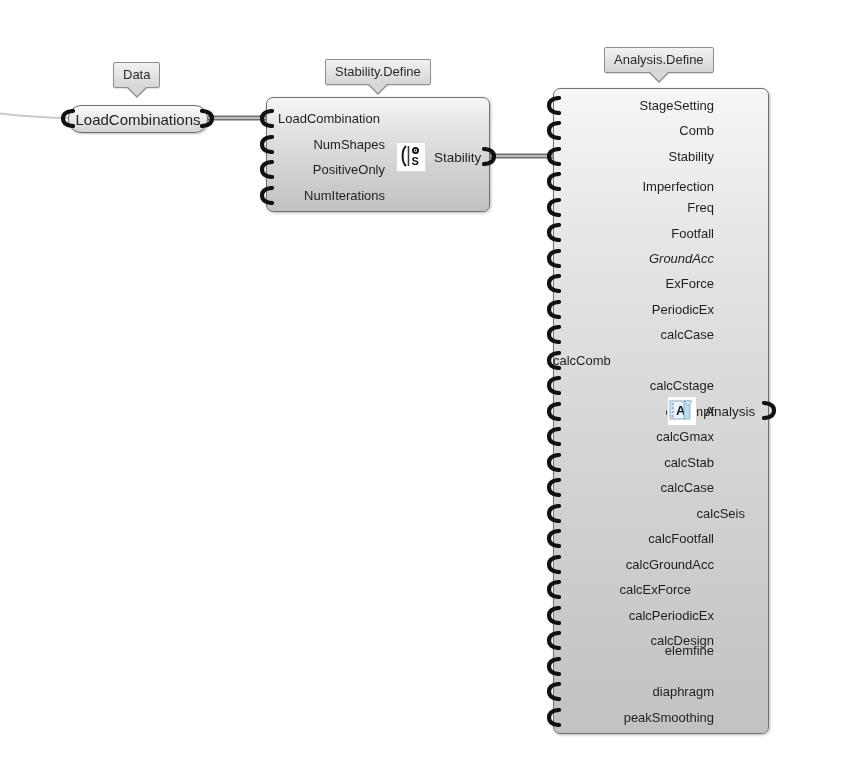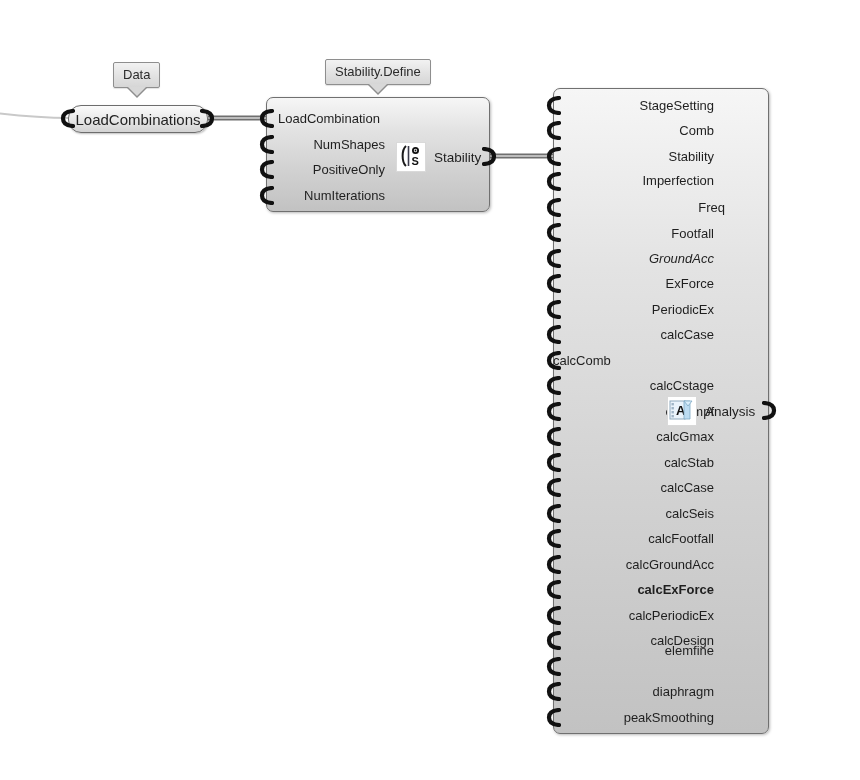--- a/index.html
+++ b/index.html
@@ -164,20 +164,23 @@
   </svg>
 
   <div class="tooltip" style="left:113px; top:62px;">
     <span>Data</span>
   </div>
 
   <div class="tooltip" style="left:325px; top:59px;">
     <span>Stability.Define</span>
   </div>
 
+  <div class="tooltip" style="left:604px; top:47px;">
+    <span>Analysis.Define</span>
+  </div>
 
   <div class="pill-node" style="left:68px; top:105px; width:138px; height:26px;">
     <span>LoadCombinations</span>
   </div>
 
   <div class="port" style="left:60px; top:109px;">
     <svg width="15" height="19" viewBox="0 0 15 19">
         <path d="M13 2 C5 2.5, 3 6, 3 9.5 C3 13, 5 16.5, 13 17" fill="none" stroke="#111111" stroke-width="4.2" stroke-linecap="round"></path>
       </svg>
   </div>
@@ -271,25 +274,25 @@
   <div id="analysis-rows">
       <div class="port-row" style="position: absolute; left: 553px; top: 92.25px; width: 214px; height: 25.5px; z-index: 3;">
         <div class="port-label" style="text-align: right; padding-right: 53px;">StageSetting</div>
       </div>
       <div class="port-row" style="position: absolute; left: 553px; top: 117.75px; width: 214px; height: 25.5px; z-index: 3;">
         <div class="port-label" style="text-align: right; padding-right: 53px;">Comb</div>
       </div>
       <div class="port-row" style="position: absolute; left: 553px; top: 143.25px; width: 214px; height: 25.5px; z-index: 3;">
         <div class="port-label" style="text-align: right; padding-right: 53px;">Stability</div>
       </div>
-      <div class="port-row" style="position: absolute; left: 553px; top: 161px; width: 214px; height: 25.5px; z-index: 3; align-items: flex-end;">
+      <div class="port-row" style="position: absolute; left: 553px; top: 174px; width: 214px; height: 25.5px; z-index: 3;">
         <div class="port-label" style="text-align: right; padding-right: 53px;">Imperfection</div>
       </div>
       <div class="port-row" style="position: absolute; left: 553px; top: 194.25px; width: 214px; height: 25.5px; z-index: 3;">
-        <div class="port-label" style="text-align: right; padding-right: 42px;">Freq</div>
+        <div class="port-label" style="text-align: right; padding-right: 53px;">Freq</div>
       </div>
       <div class="port-row" style="position: absolute; left: 553px; top: 221px; width: 214px; height: 25.5px; z-index: 3;">
         <div class="port-label" style="text-align: right; padding-right: 53px;">Footfall</div>
       </div>
       <div class="port-row" style="position: absolute; left: 553px; top: 245.25px; width: 214px; height: 25.5px; z-index: 3; font-style: italic;">
         <div class="port-label" style="text-align: right; padding-right: 53px;">GroundAcc</div>
       </div>
       <div class="port-row" style="position: absolute; left: 553px; top: 270.75px; width: 214px; height: 25.5px; z-index: 3;">
         <div class="port-label" style="text-align: right; padding-right: 53px;">ExForce</div>
       </div>
@@ -311,29 +314,29 @@
       <div class="port-row" style="position: absolute; left: 553px; top: 423.75px; width: 214px; height: 25.5px; z-index: 3;">
         <div class="port-label" style="text-align: right; padding-right: 53px;">calcGmax</div>
       </div>
       <div class="port-row" style="position: absolute; left: 553px; top: 449.25px; width: 214px; height: 25.5px; z-index: 3;">
         <div class="port-label" style="text-align: right; padding-right: 53px;">calcStab</div>
       </div>
       <div class="port-row" style="position: absolute; left: 553px; top: 474.75px; width: 214px; height: 25.5px; z-index: 3;">
         <div class="port-label" style="text-align: right; padding-right: 53px;">calcCase</div>
       </div>
       <div class="port-row" style="position: absolute; left: 553px; top: 500.25px; width: 214px; height: 25.5px; z-index: 3;">
-        <div class="port-label" style="text-align: right; padding-right: 53px;">calcSeis</div>
+        <div class="port-label" style="text-align: right; padding-right: 22px;">calcSeis</div>
       </div>
       <div class="port-row" style="position: absolute; left: 553px; top: 525.75px; width: 214px; height: 25.5px; z-index: 3;">
         <div class="port-label" style="text-align: right; padding-right: 53px;">calcFootfall</div>
       </div>
       <div class="port-row" style="position: absolute; left: 553px; top: 551.25px; width: 214px; height: 25.5px; z-index: 3;">
         <div class="port-label" style="text-align: right; padding-right: 53px;">calcGroundAcc</div>
       </div>
-      <div class="port-row" style="position: absolute; left: 553px; top: 576.75px; width: 214px; height: 25.5px; z-index: 3; font-weight: bold;">
+      <div class="port-row" style="position: absolute; left: 530px; top: 576.75px; width: 214px; height: 25.5px; z-index: 3;">
         <div class="port-label" style="text-align: right; padding-right: 53px;">calcExForce</div>
       </div>
       <div class="port-row" style="position: absolute; left: 553px; top: 602.25px; width: 214px; height: 25.5px; z-index: 3;">
         <div class="port-label" style="text-align: right; padding-right: 53px;">calcPeriodicEx</div>
       </div>
       <div class="port-row" style="position: absolute; left: 553px; top: 627.75px; width: 214px; height: 25.5px; z-index: 3;">
         <div class="port-label" style="text-align: right; padding-right: 53px;">calcDesign</div>
       </div>
       <div class="port-row" style="position: absolute; left: 553px; top: 638px; width: 214px; height: 25.5px; z-index: 3;">
         <div class="port-label" style="text-align: right; padding-right: 53px;">elemfine</div>

